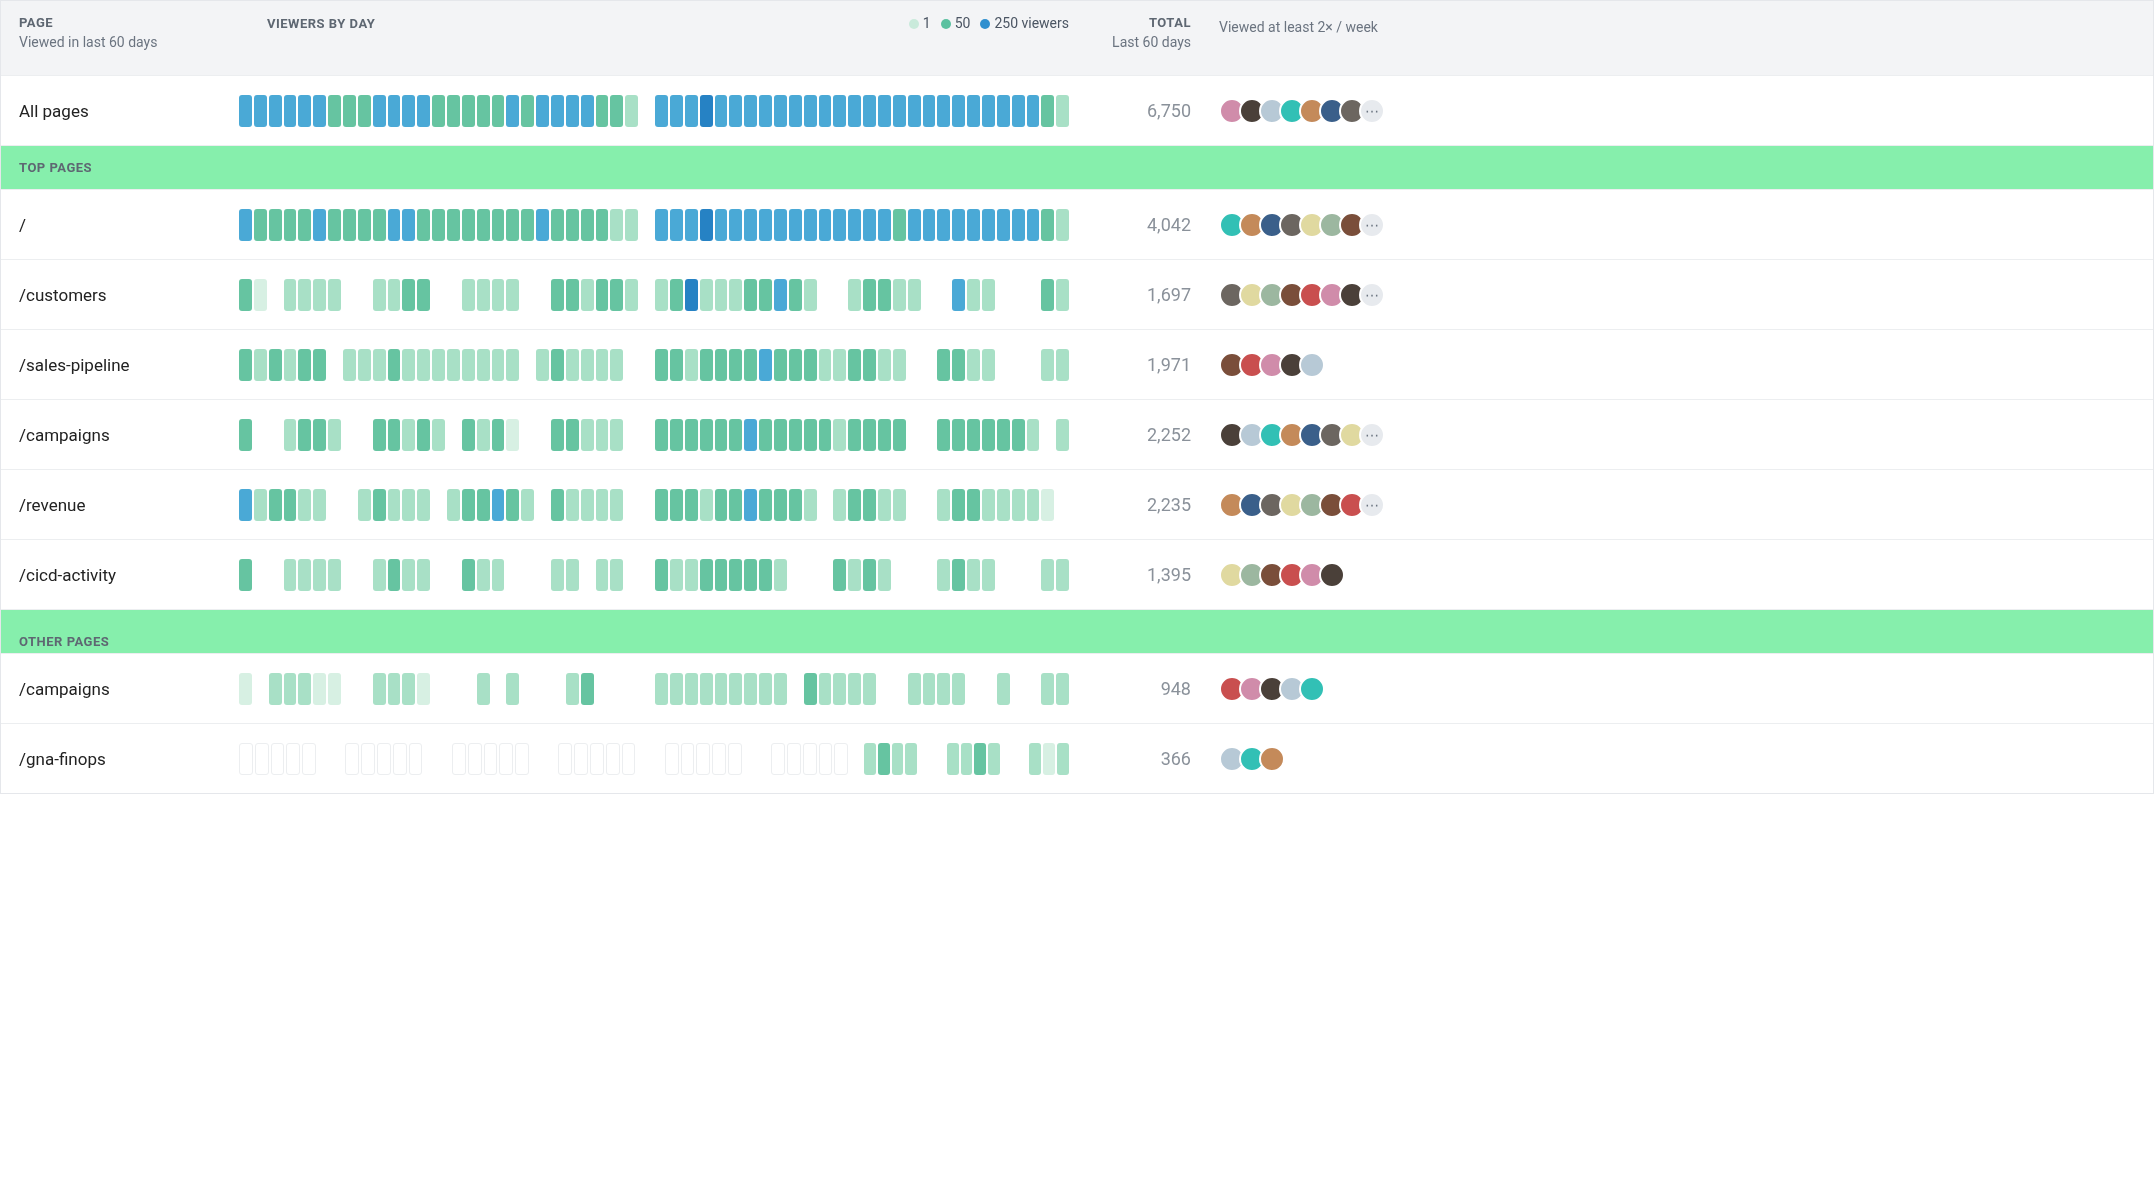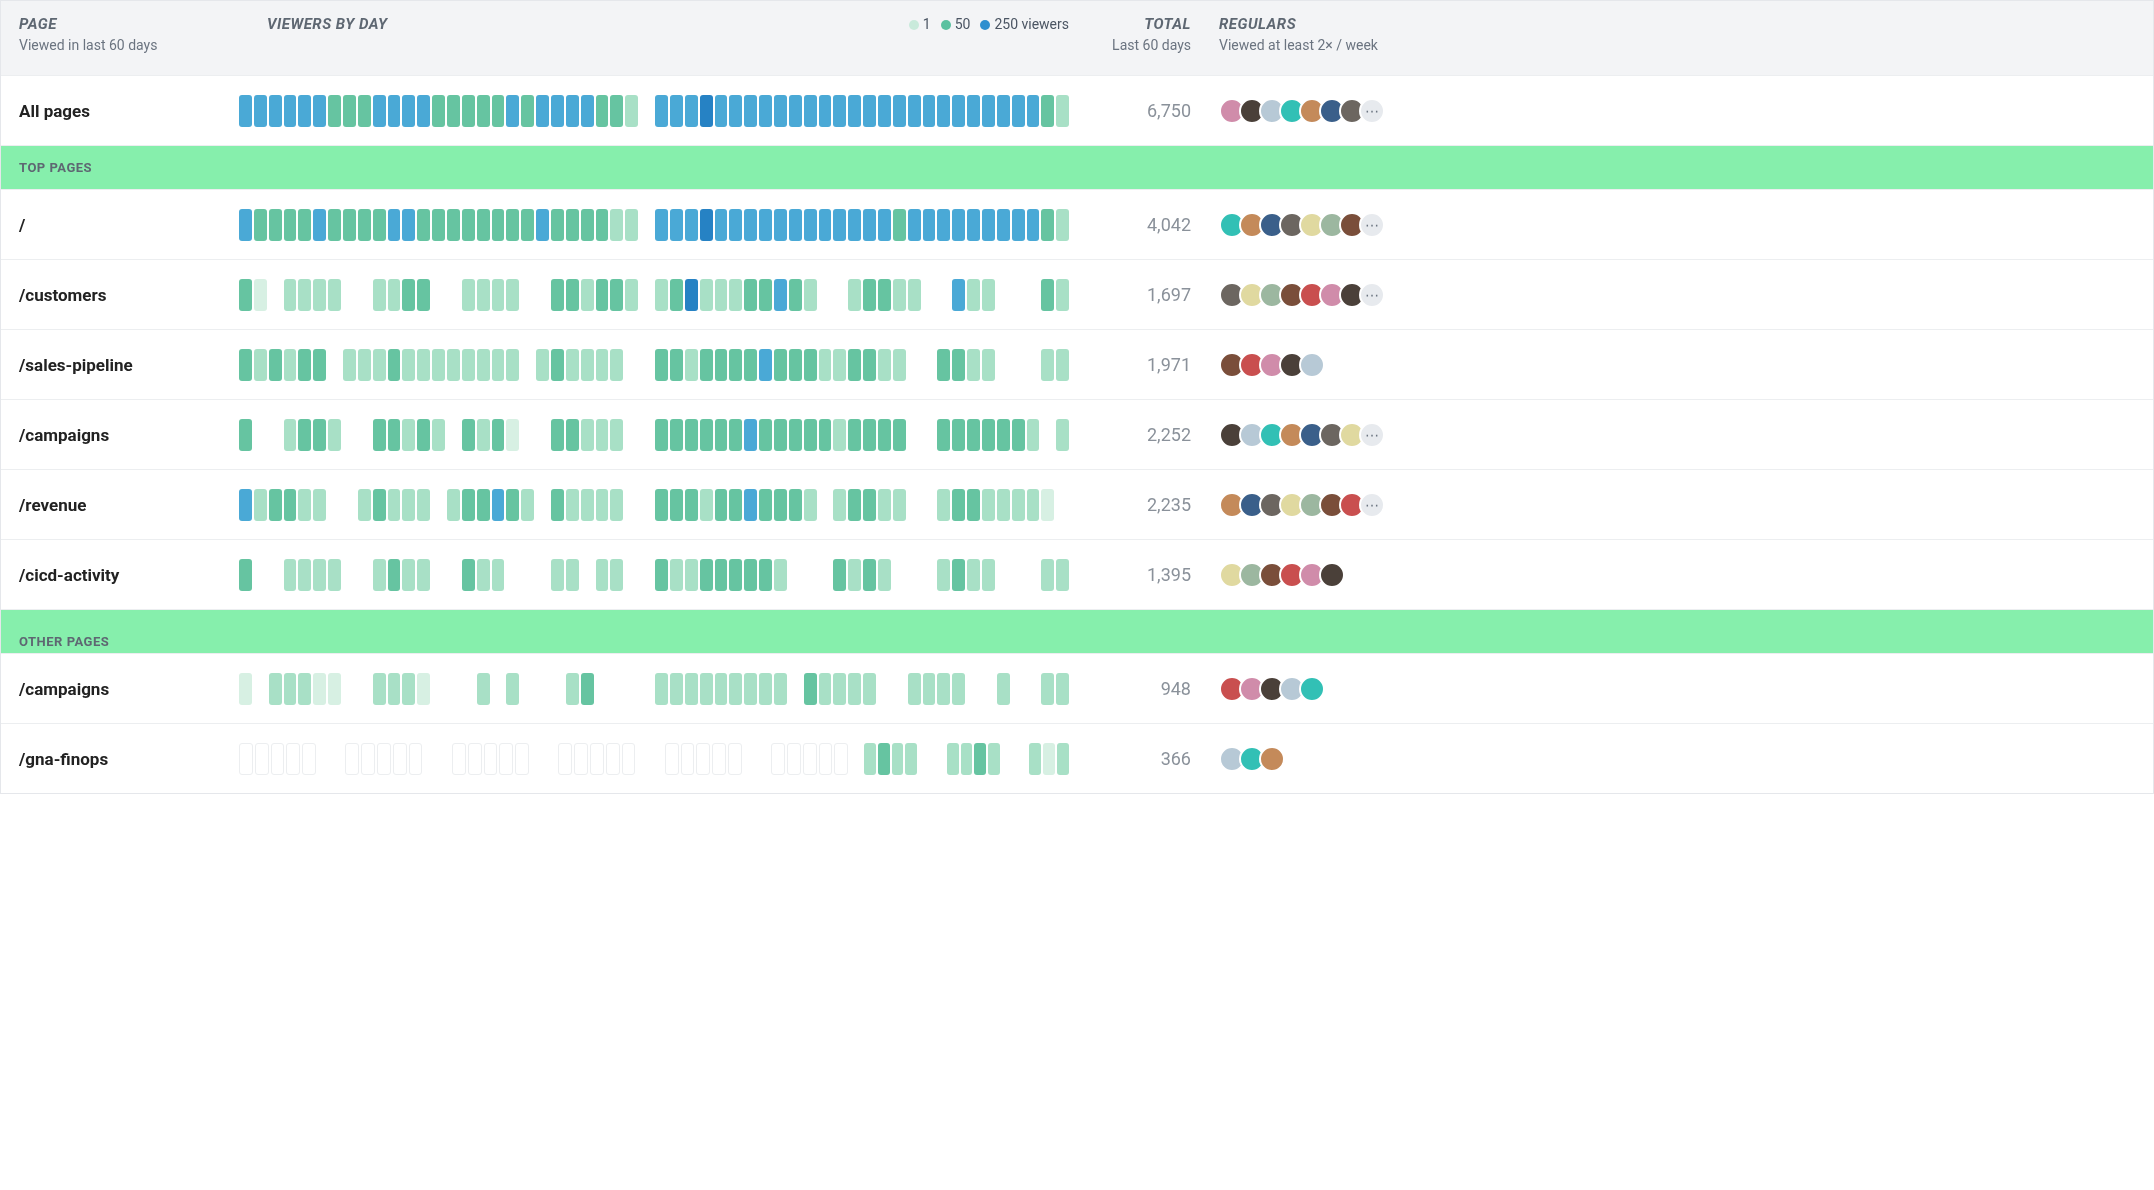--- a/index.html
+++ b/index.html
@@ -24,40 +24,39 @@
     min-height: 74px;
     border-top: none;
     align-items: start;
     padding-top: 14px;
   }
   .row.section {
     background: #86efac;
     min-height: 44px;
   }
   .hcell .h1 {
-    font-size: 15px;
+    font-size: 13px;
     font-weight: 700;
     letter-spacing: .5px;
     color: #5e6772;
     text-transform: uppercase;
-    font-style: italic;
   }
   .hcell .h2 {
     font-size: 14px;
     color: #6b7480;
     margin-top: 4px;
   }
   .section-title {
     font-size: 13px;
     font-weight: 700;
     letter-spacing: .5px;
     color: #5e6772;
     text-transform: uppercase;
   }
-  .page-name { font-size: 17px; color: #222; font-weight: bold; }
+  .page-name { font-size: 17px; color: #222; }
   .total { text-align: right; font-size: 18px; color: #8a919a; padding-right: 28px; }
   .total-h { text-align: right; padding-right: 28px; }
   .regulars-h .h1, .regulars-h .h2 { text-align: left; }
 
   
   .vbd-head { position: relative; }
   .vbd-top { display: flex; justify-content: space-between; align-items: baseline; margin-left: 28px; }
   .legend { display: flex; gap: 10px; font-size: 14px; color: #4b5563; }
   .legend .dot { display: inline-block; width: 10px; height: 10px; border-radius: 50%; margin-right: 4px; vertical-align: middle; }
   .d1 { background: #c9eadb; }
@@ -118,21 +117,20 @@
           <span><span class="dot d2"></span><span>50</span></span>
           <span><span class="dot d3"></span><span>250 viewers</span></span>
         </div>
       </div>
     </div>
     <div class="hcell total-h">
       <div class="h1">TOTAL</div>
       <div class="h2">Last 60 days</div>
     </div>
     <div class="hcell regulars-h">
-      <div class="h1">REGULARS</div>
       <div class="h2">Viewed at least 2× / week</div>
     </div>
   </div>
 
   <div id="rows">
       <div class="row">
         <div class="page-name">All pages</div>
         <div class="heat">
           <div class="c lv4"></div>
           <div class="c lv4"></div>

